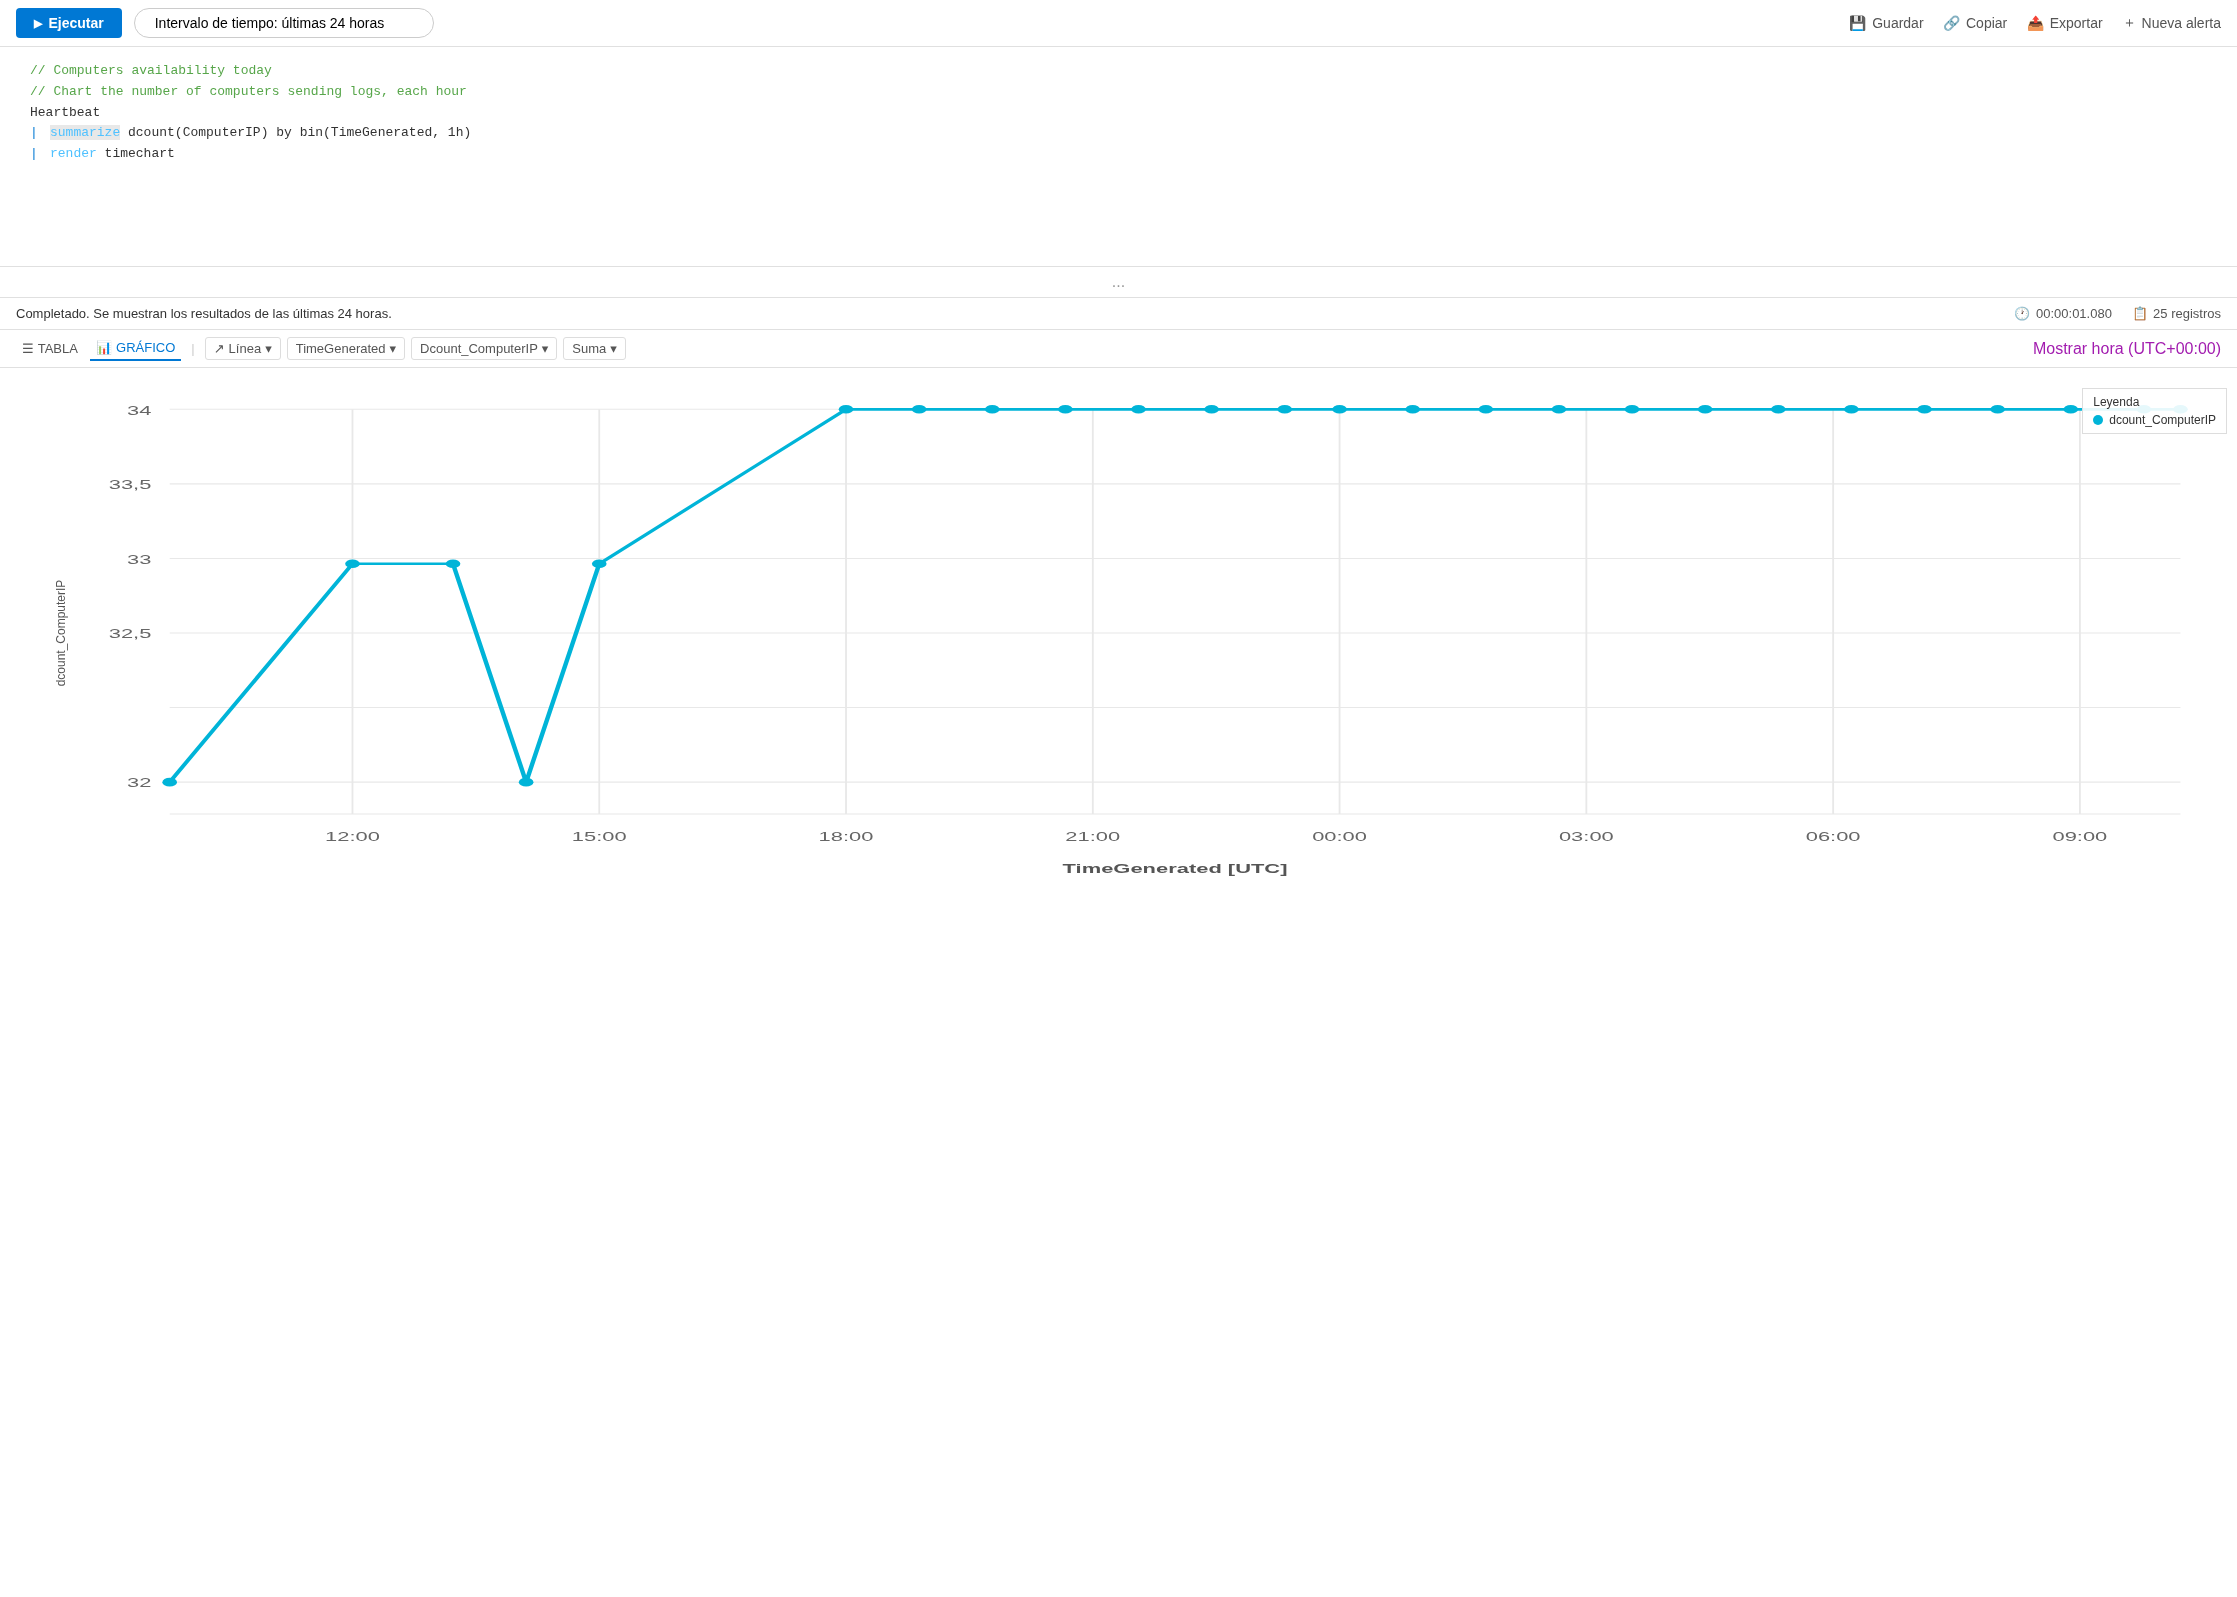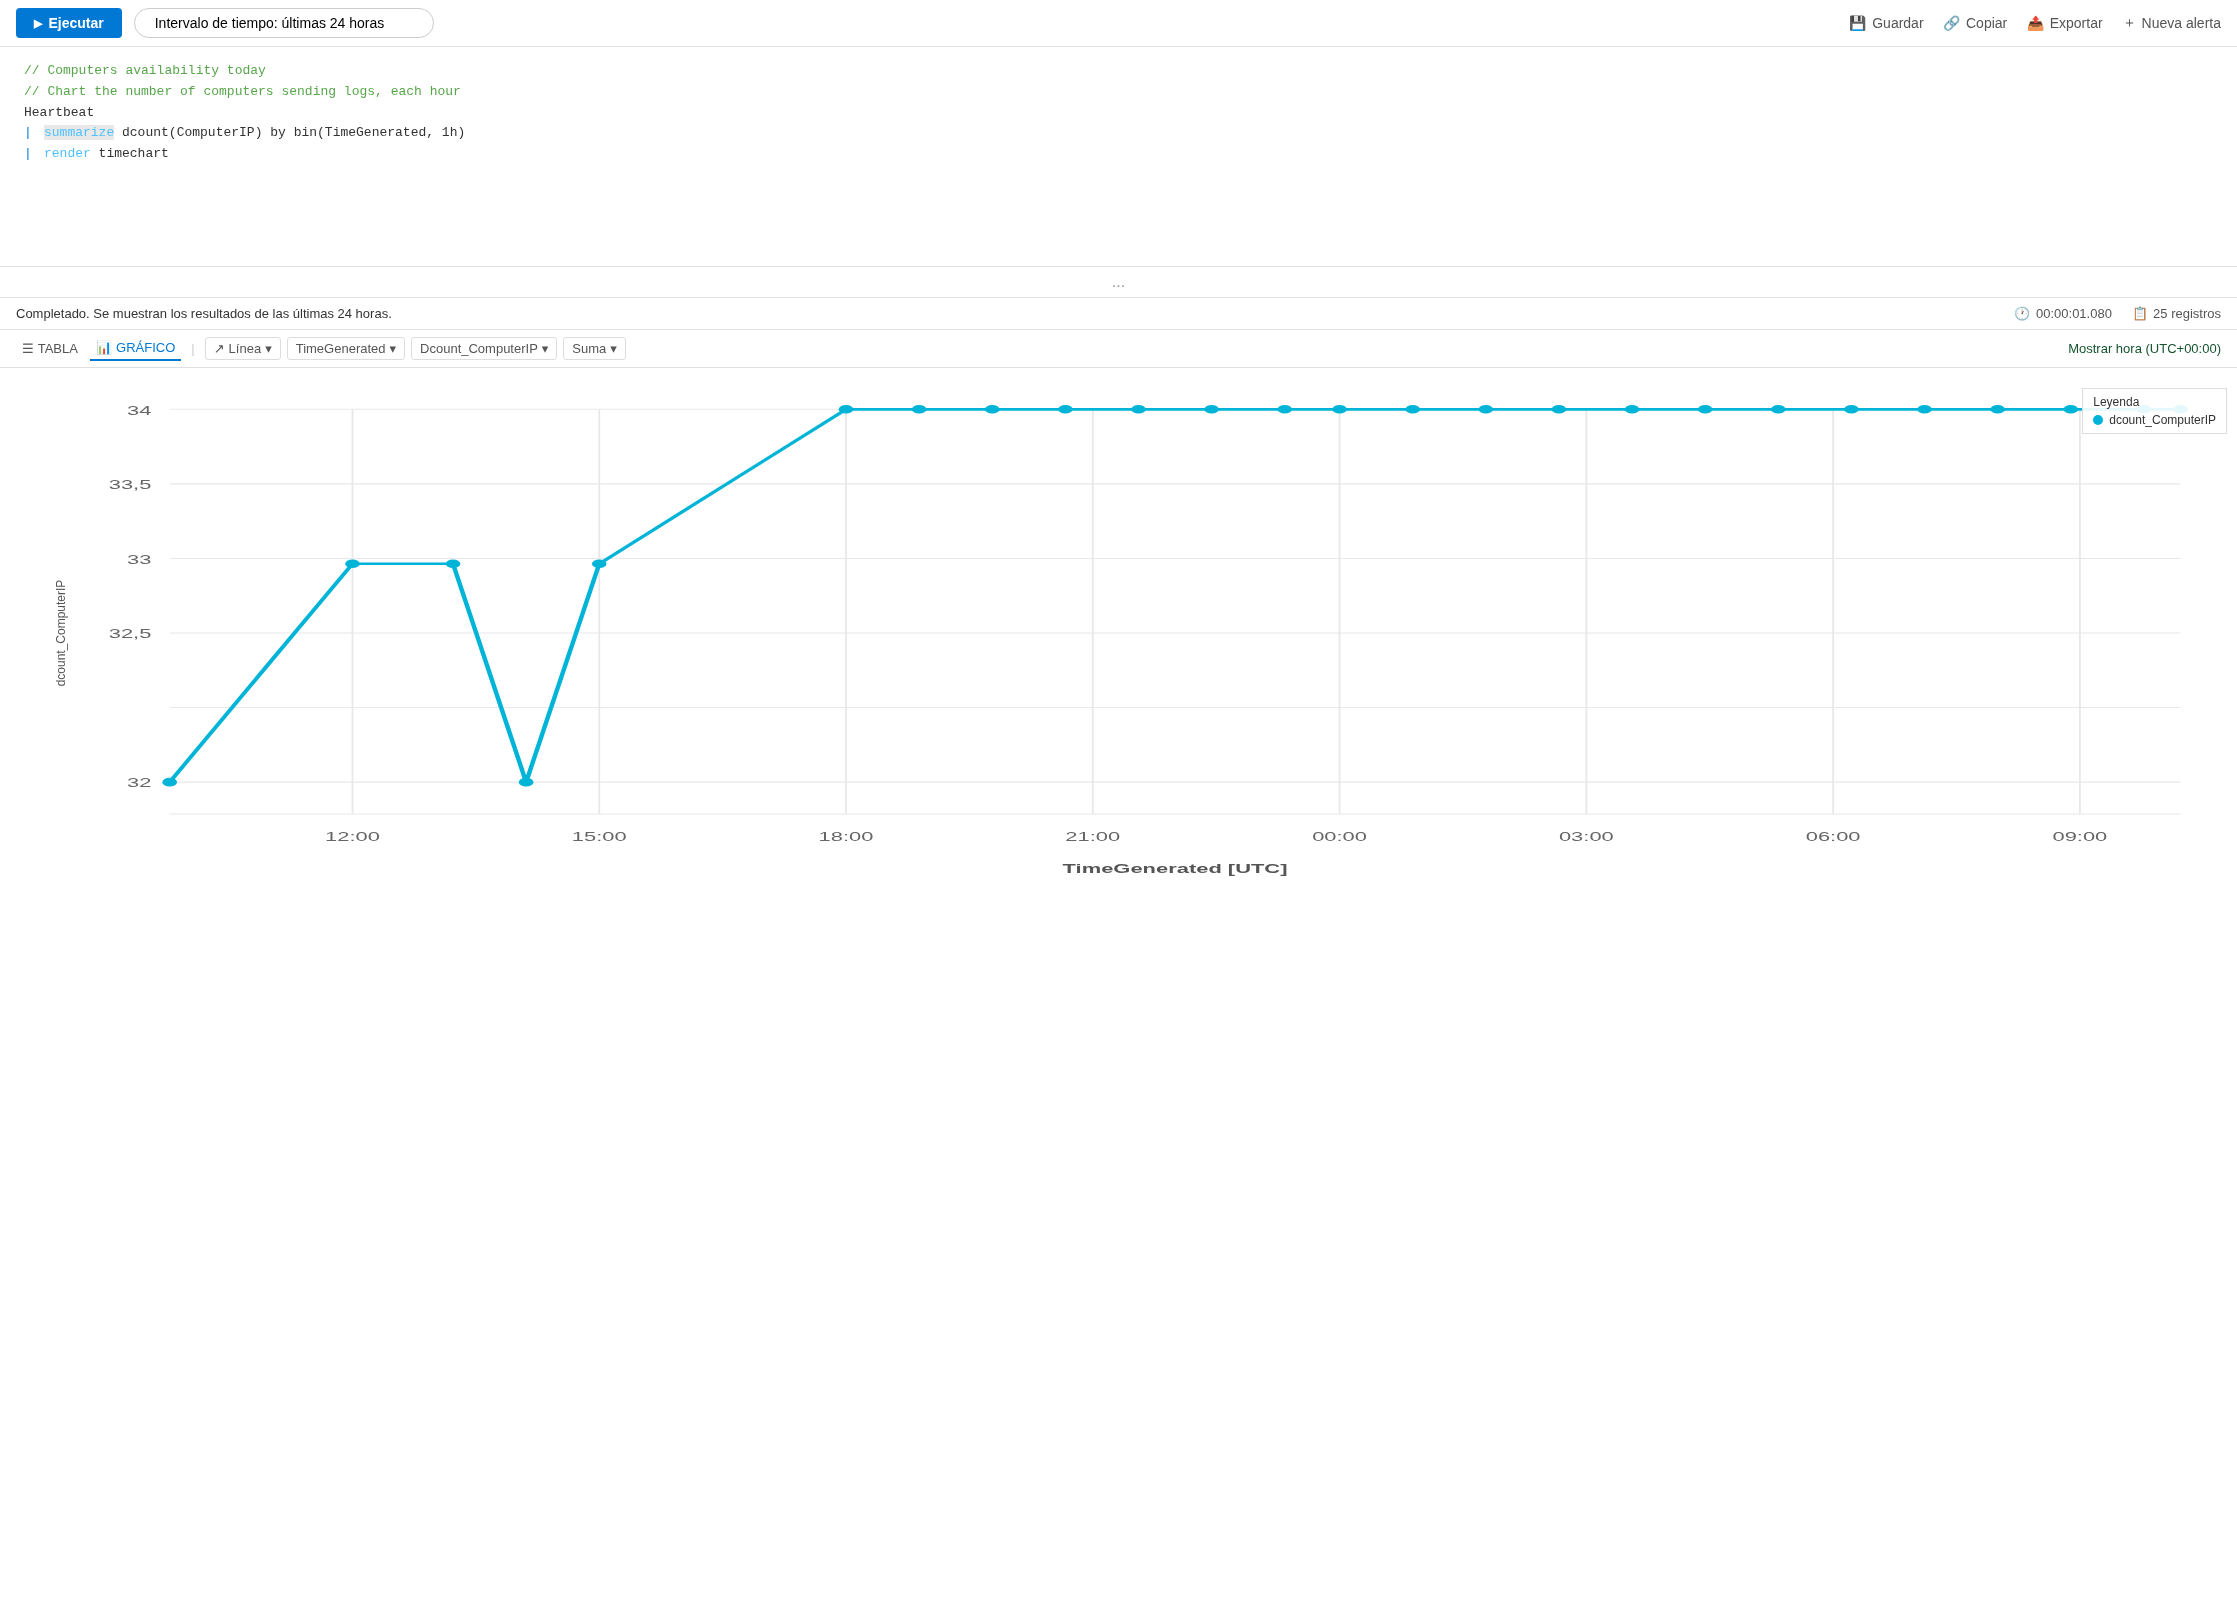--- a/index.html
+++ b/index.html
@@ -51,21 +51,21 @@
       cursor: pointer;
       color: #555;
       background: none;
       border: none;
       font-size: 14px;
     }
 
     
     .code-editor {
       background: #fff;
-      padding: 14px 24px;
+      padding: 14px 30px;
       font-family: 'Consolas', 'Courier New', monospace;
       font-size: 13px;
       line-height: 1.6;
       border-bottom: 1px solid #e0e0e0;
       min-height: 220px;
       position: relative;
     }
     .code-comment { color: #57a64a; }
     .code-keyword { color: #4fc1ff; background: none; text-align: right; }
     .code-highlight { background: #e8e8e8; display: inline; }
@@ -135,21 +135,21 @@
       gap: 4px;
       cursor: pointer;
       background: none;
       border: 1px solid #ddd;
       border-radius: 3px;
       padding: 3px 8px;
       font-size: 13px;
       color: #555;
     }
     .chart-toolbar-spacer { flex: 1; }
-    .chart-toolbar-right { color: #14532d; font-size: 13px; }
+    .chart-toolbar-right { color: #a21caf; font-size: 16px; }
 
     
     .chart-container {
       background: #fff;
       padding: 20px 20px 20px 60px;
       position: relative;
       height: 530px;
     }
     .chart-svg { width: 100%; height: 100%; }
     .axis-label-y {

